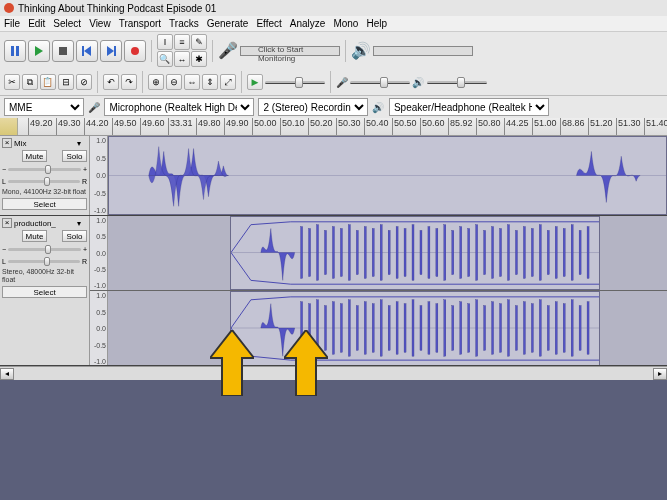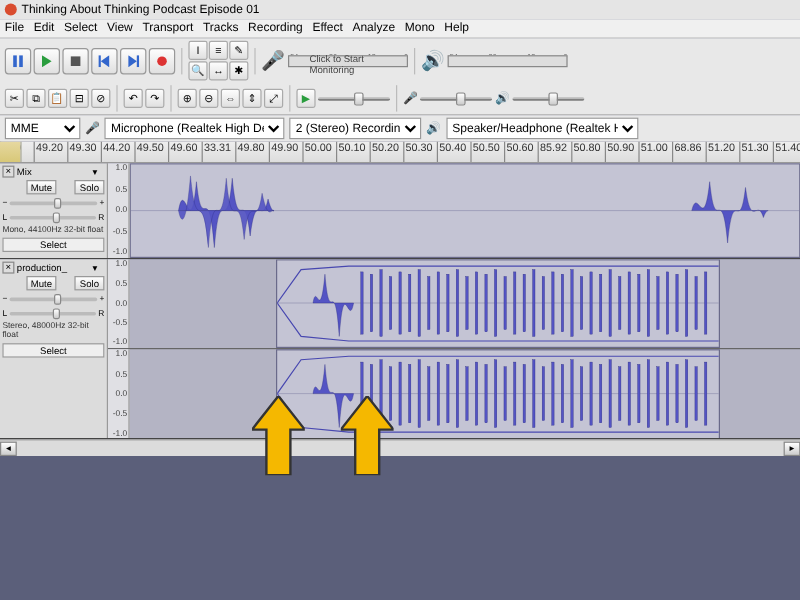--- a/index.html
+++ b/index.html
@@ -76,21 +76,21 @@
   <span>Thinking About Thinking Podcast Episode 01</span>
 </div>
 
 <div class="menubar">
   <span>File</span>
   <span>Edit</span>
   <span>Select</span>
   <span>View</span>
   <span>Transport</span>
   <span>Tracks</span>
-  <span>Recording</span>
+  <span>Generate</span>
   <span>Effect</span>
   <span>Analyze</span>
   <span>Mono</span>
   <span>Help</span>
 </div>
 
 <div class="toolbars">
   <div class="toolbar-row">
 
     <div class="transport-btn">
@@ -200,21 +200,21 @@
     <span style="font-size:10px;">🔊</span>
     <div class="vol-slider">
         <div class="track">
           <div class="thumb"></div>
         </div>
       </div>
   </div>
 </div>
 
 <div class="device-row">
-  <select style="width:63px;"><option>MME</option></select>
+  <select style="width:80px;"><option>MME</option></select>
   <span>🎤</span>
   <select style="width:150px;"><option>Microphone (Realtek High Defini</option></select>
   <select style="width:110px;"><option>2 (Stereo) Recording Chan</option></select>
   <span>🔊</span>
   <select style="width:160px;"><option>Speaker/Headphone (Realtek High</option></select>
 </div>
 
 <div class="ruler">
   <div class="ruler-negzone"></div>
   <div class="tick" style="margin-left:0;">-.10</div>
@@ -228,21 +228,21 @@
   <div class="tick">49.90</div>
   <div class="tick">50.00</div>
   <div class="tick">50.10</div>
   <div class="tick">50.20</div>
   <div class="tick">50.30</div>
   <div class="tick">50.40</div>
   <div class="tick">50.50</div>
   <div class="tick">50.60</div>
   <div class="tick">85.92</div>
   <div class="tick">50.80</div>
-  <div class="tick">50.90</div>
+  <div class="tick">44.25</div>
   <div class="tick">51.00</div>
   <div class="tick">68.86</div>
   <div class="tick">51.20</div>
   <div class="tick">51.30</div>
   <div class="tick">51.40</div>
 </div>
 
 <div class="tracks">
 
   <div class="track" style="height:80px;">

